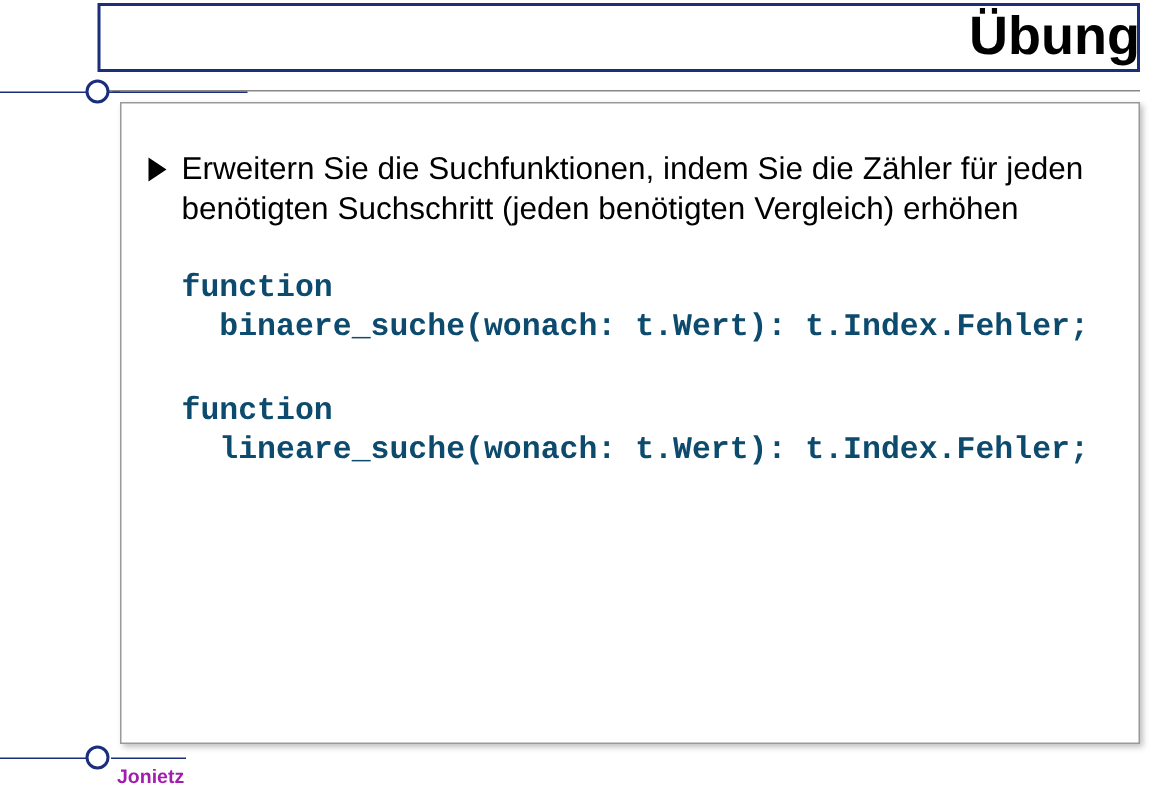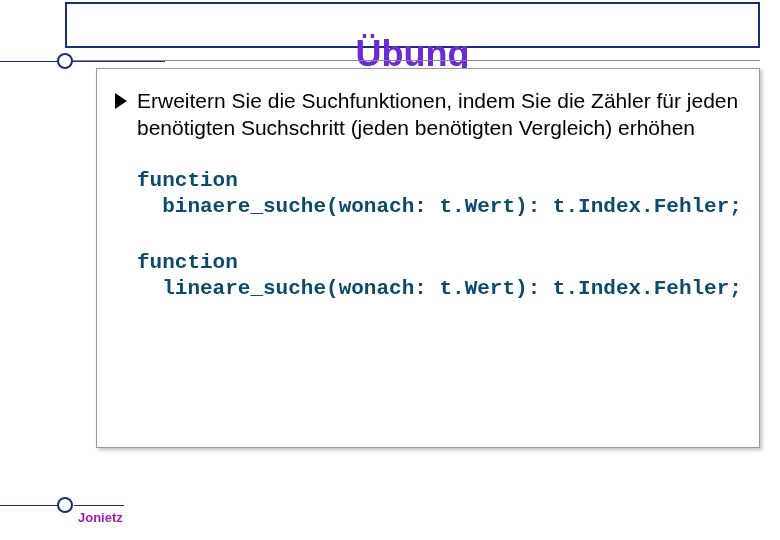--- a/index.html
+++ b/index.html
@@ -17,26 +17,25 @@
     right: 20px;
     top: 2px;
     border: 2px solid #1a2e7a;
     height: 46px;
     background: #fff;
   }
   .title-text {
     position: absolute;
     left: 65px; right: 20px;
     top: 0;
-    text-align: center;
+    text-align: right;
     font-size: 36px;
     font-weight: bold;
-    color: #6d28d9;
+    color: #000000;
     line-height: 48px;
-    margin-top: 30px;
   }
   .hr-under-title {
     position: absolute;
     left: 65px; right: 20px;
     top: 60px;
     border-top: 1px solid #888;
     height: 0;
   }
   .circle-top {
     position: absolute;
@@ -88,27 +87,27 @@
     top: 200px;
     transform: rotate(-90deg);
     transform-origin: center;
     font-size: 22px;
     font-weight: bold;
     color: #1a2e7a;
     white-space: nowrap;
   }
   .content-box {
     position: absolute;
-    left: 96px;
+    left: 80px;
     right: 20px;
     top: 68px;
-    height: 380px;
+    height: 428px;
     border: 1px solid #999;
     box-shadow: 2px 2px 4px rgba(0,0,0,0.25);
-    padding: 18px 18px;
+    padding: 30px 18px;
     background: #fff;
   }
   .bullet-row {
     display: flex;
     align-items: flex-start;
     margin-bottom: 26px;
   }
   .bullet-arrow {
     flex: 0 0 auto;
     width: 0; height: 0;

